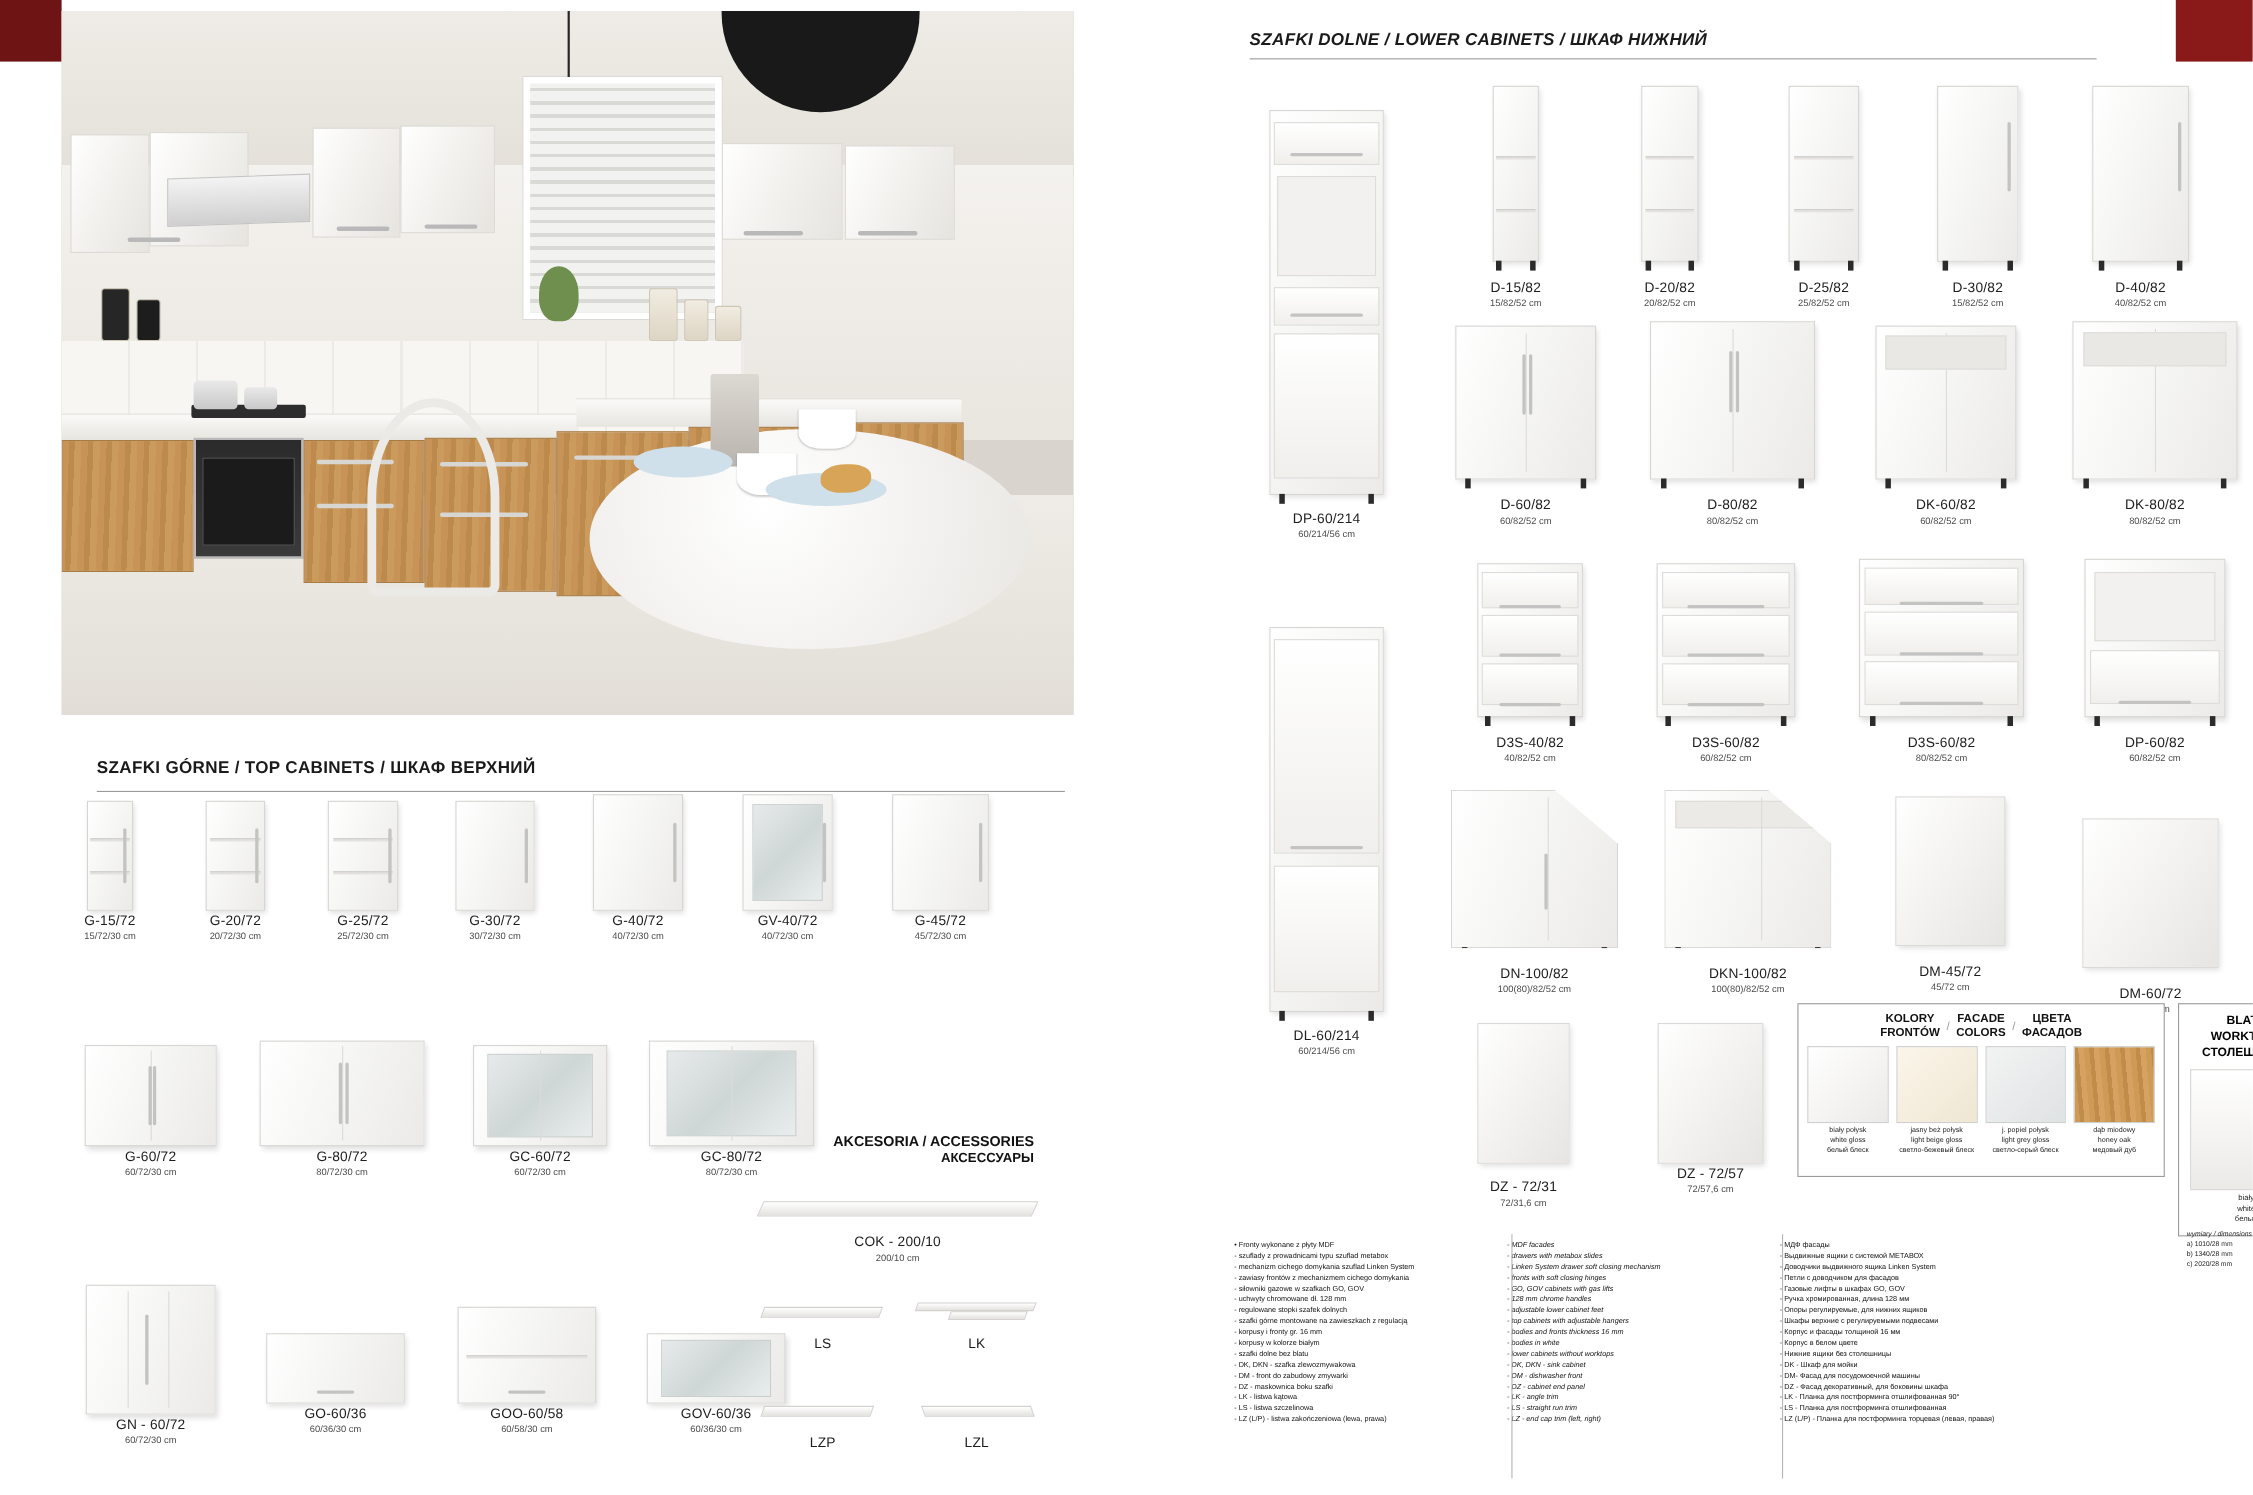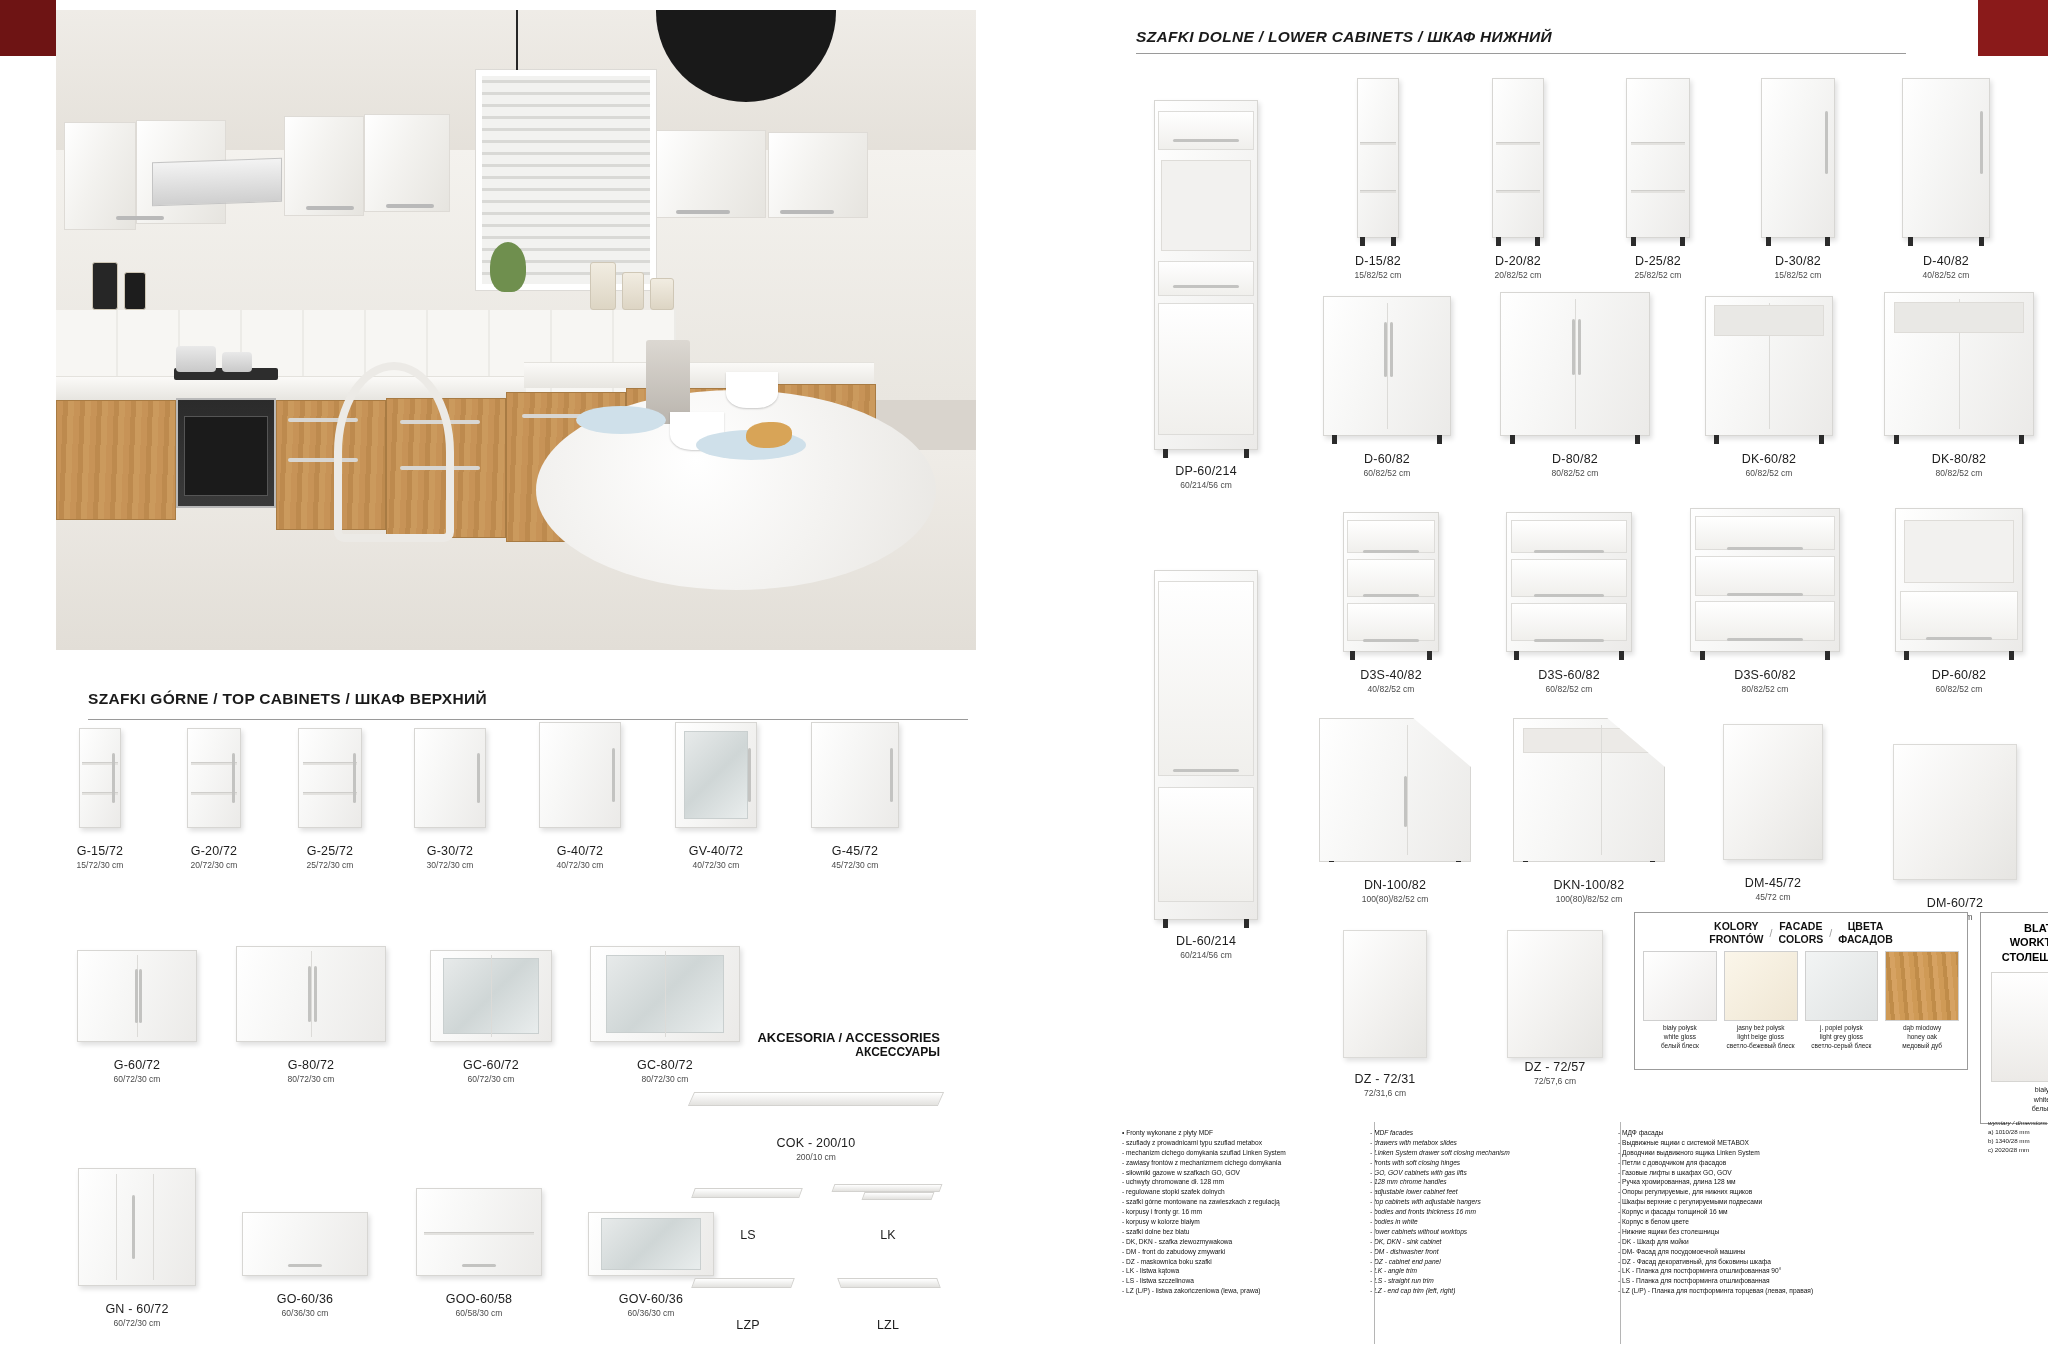--- a/index.html
+++ b/index.html
@@ -68,21 +68,21 @@
   .press { position:absolute; background:linear-gradient(180deg,#dcd8d2,#b9b4ad); border-radius:3px; }
 
   .section-title {
     font-size: 15.5px; font-weight: bold; letter-spacing:.3px; color:#1a1a1a;
   }
   .section-rule { height:1px; background:#9a9a9a; margin-top:7px; }
 
   
   .prod { position:absolute; text-align:center; }
   .prod .img { position:relative; margin:0 auto; }
-  .prod .code { font-size:12.5px; color:#1d1d1d; margin-top:16px; letter-spacing:.2px;}
+  .prod .code { font-size:12.5px; color:#1d1d1d; margin-top:2px; letter-spacing:.2px;}
   .prod .dim  { font-size:8.5px; color:#4a4a4a; margin-top:2px; }
 
   
   .cab { position:relative; width:100%; height:100%;
          background:linear-gradient(110deg,#ffffff 0%,#f7f7f6 40%,#ebeae8 100%);
          border:1px solid #d7d6d3; box-shadow:2px 3px 5px rgba(0,0,0,.13); }
   .cab .door-line { position:absolute; top:4%; bottom:4%; width:1px; background:#dcdbd8; }
   .cab .glass { position:absolute; left:10%; right:10%; top:8%; bottom:8%;
                 background:linear-gradient(135deg,#e7eaea 0%,#cfd6d6 50%,#e9eded 100%);
                 border:1px solid #c9cfcf; }

